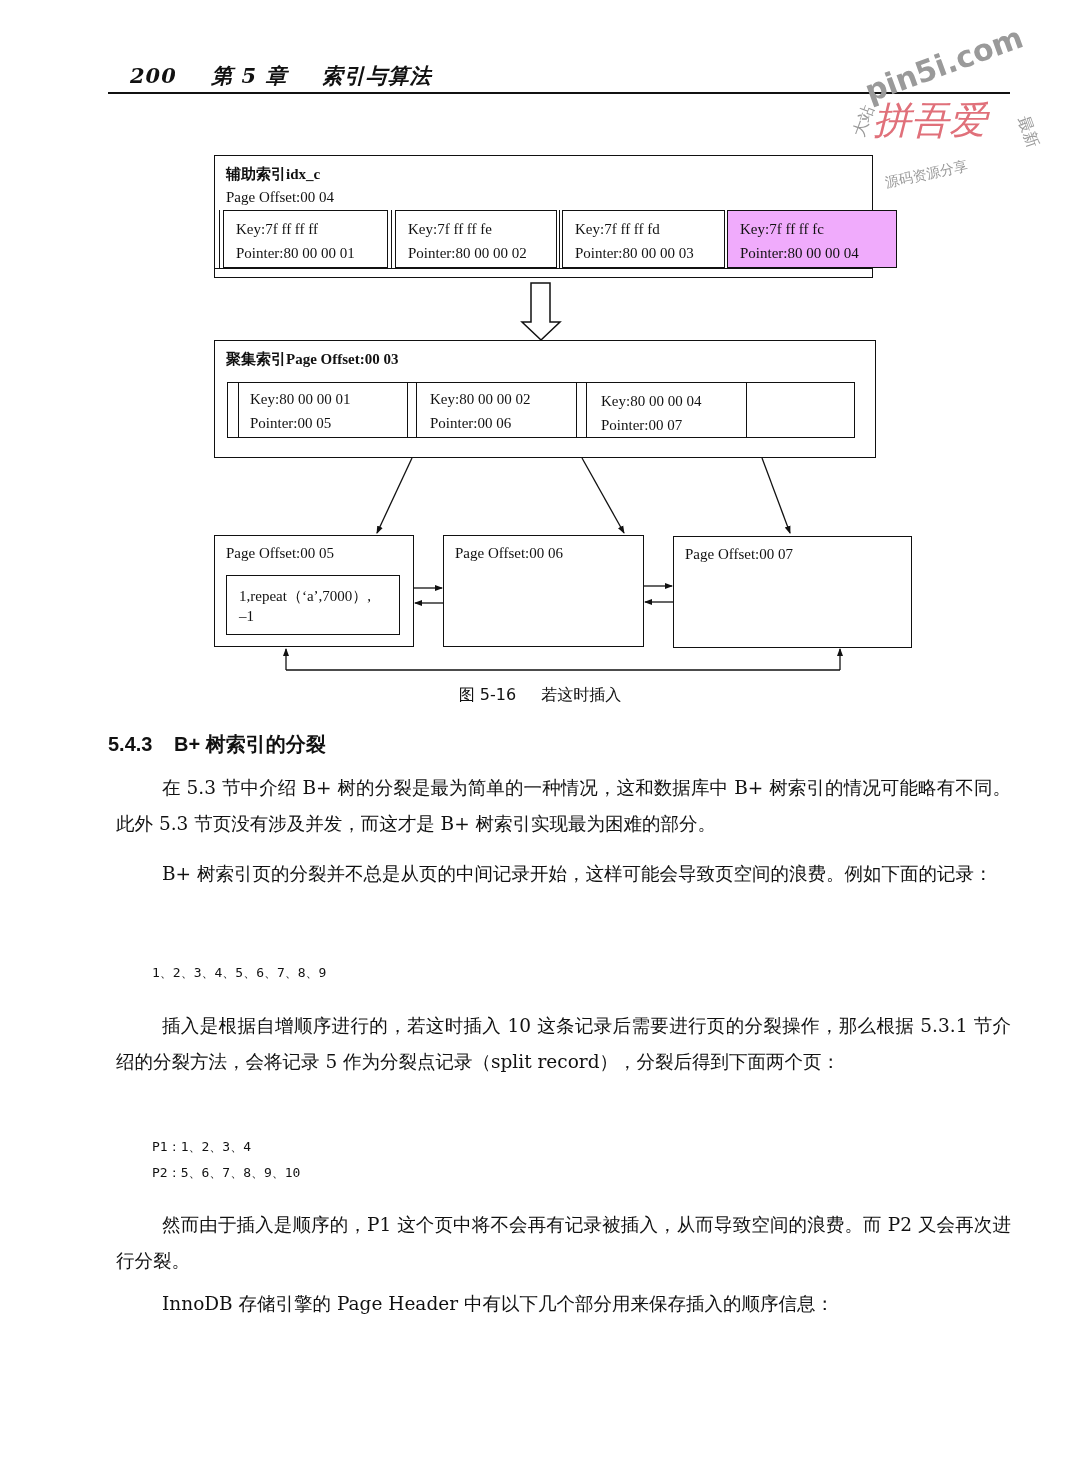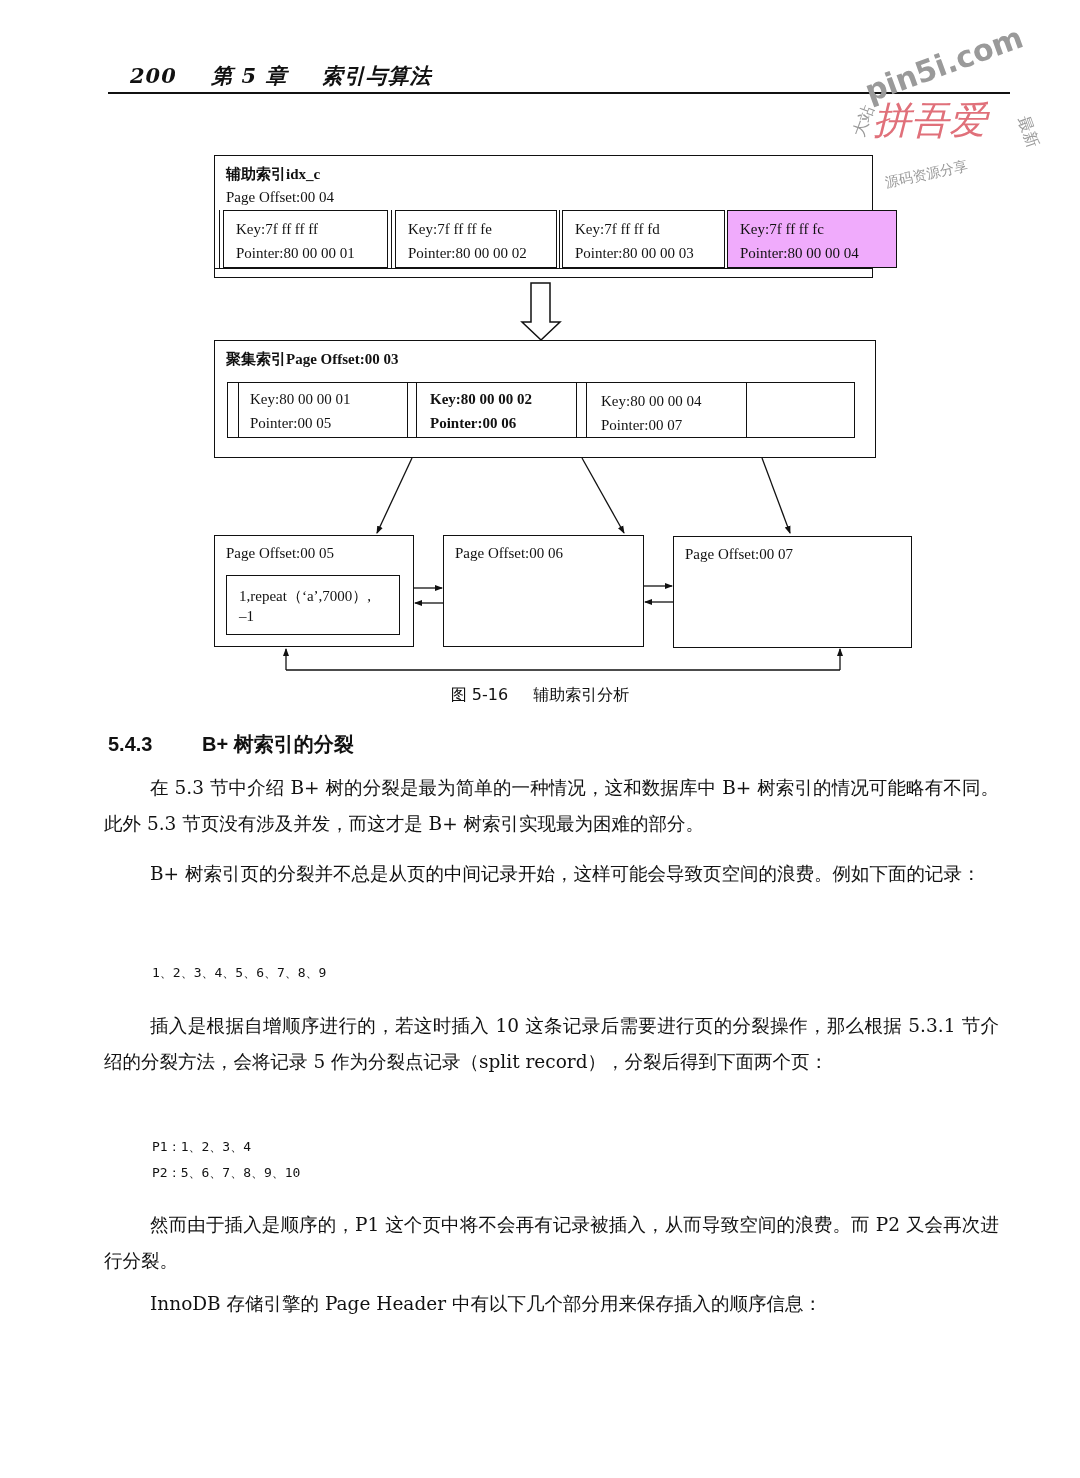--- a/index.html
+++ b/index.html
@@ -20,23 +20,23 @@
   .dtext { font-family: "Liberation Serif", "DejaVu Serif", serif; font-size: 15px; line-height: 24px; color: #111; white-space: nowrap; }
   .cell { position: absolute; border: 1.5px solid #111; box-sizing: border-box; padding: 6px 0 0 12px; }
   .bar { position: absolute; border-left: 1.5px solid #111; }
 
   svg.overlay { position: absolute; left: 0; top: 0; pointer-events: none; }
 
   .caption { left: 0; width: 1080px; top: 685px; text-align: center; font-family: "DejaVu Sans", "Liberation Sans", sans-serif; font-size: 16px; }
   .caption span { margin: 0 10px; }
 
   .section-title { left: 108px; top: 731px; font-family: "Liberation Sans", "DejaVu Sans", sans-serif; font-weight: bold; font-size: 20px; }
-  .section-title span.num { margin-right: 44px; }
+  .section-title span.num { margin-right: 16px; }
 
-  .para { position: absolute; left: 104px; width: 895px; font-family: "DejaVu Serif", "Liberation Serif", serif; font-size: 18.5px; line-height: 36px; text-align: justify; }
+  .para { position: absolute; left: 116px; width: 895px; font-family: "DejaVu Serif", "Liberation Serif", serif; font-size: 18.5px; line-height: 36px; text-align: justify; }
   .indent { text-indent: 46px; }
   .code { position: absolute; left: 152px; font-family: "DejaVu Sans Mono", "Liberation Mono", monospace; font-size: 13px; line-height: 26px; }
 </style>
 </head>
 <body>
 
 <div class="abs run-head">
   <span>200</span>
   <span>第 5 章</span>
   <span>索引与算法</span>
@@ -82,21 +82,21 @@
     <div class="dtext abs" style="left:11px; top:6px; font-weight:bold;">聚集索引Page Offset:00 03</div>
   </div>
   <div class="box" style="left:227px; top:382px; width:628px; height:56px;"></div>
   <div class="bar" style="left:238px; top:382px; height:56px;"></div>
   <div class="cell dtext" style="left:238px; top:382px; width:170px; height:56px; border:none; padding-top:5px;">
     <div>Key:80 00 00 01</div>
     <div>Pointer:00 05</div>
   </div>
   <div class="bar" style="left:407px; top:382px; height:56px;"></div>
   <div class="bar" style="left:416px; top:382px; height:56px;"></div>
-  <div class="cell dtext" style="left:416px; top:382px; width:160px; height:56px; border:none; padding-left:14px; padding-top:5px;font-weight:bold;">
+  <div class="cell dtext" style="left:416px; top:382px; width:160px; height:56px; border:none; padding-left:14px; padding-top:5px;">
     <div>Key:80 00 00 02</div>
     <div>Pointer:00 06</div>
   </div>
   <div class="bar" style="left:576px; top:382px; height:56px;"></div>
   <div class="bar" style="left:586px; top:382px; height:56px;"></div>
   <div class="cell dtext" style="left:586px; top:382px; width:160px; height:56px; border:none; padding-left:15px; padding-top:7px;">
     <div>Key:80 00 00 04</div>
     <div>Pointer:00 07</div>
   </div>
   <div class="bar" style="left:746px; top:382px; height:56px;"></div>
@@ -135,21 +135,21 @@
     <line x1="673" y1="602" x2="645" y2="602" stroke="#111" stroke-width="1.3" marker-end="url(#ah)"></line>
 
     <polyline points="286,670 840,670" fill="none" stroke="#111" stroke-width="1.3"></polyline>
     <line x1="286" y1="670" x2="286" y2="649" stroke="#111" stroke-width="1.3" marker-end="url(#ah)"></line>
     <line x1="840" y1="670" x2="840" y2="649" stroke="#111" stroke-width="1.3" marker-end="url(#ah)"></line>
   </svg>
 </div>
 
 <div class="abs caption">
   <span>图 5-16</span>
-  <span>辅助索引分析</span>
+  <span>若这时插入</span>
 </div>
 
 <div class="abs section-title">
   <span class="num">5.4.3</span>
   <span>B+ 树索引的分裂</span>
 </div>
 
 <p class="para indent" style="top:770px; margin:0;">在 5.3 节中介绍 B+ 树的分裂是最为简单的一种情况，这和数据库中 B+ 树索引的情况可能略有不同。此外 5.3 节页没有涉及并发，而这才是 B+ 树索引实现最为困难的部分。</p>
 <p class="para indent" style="top:856px; margin:0;">B+ 树索引页的分裂并不总是从页的中间记录开始，这样可能会导致页空间的浪费。例如下面的记录：</p>
 <div class="code" style="top:960px;">1、2、3、4、5、6、7、8、9</div>

